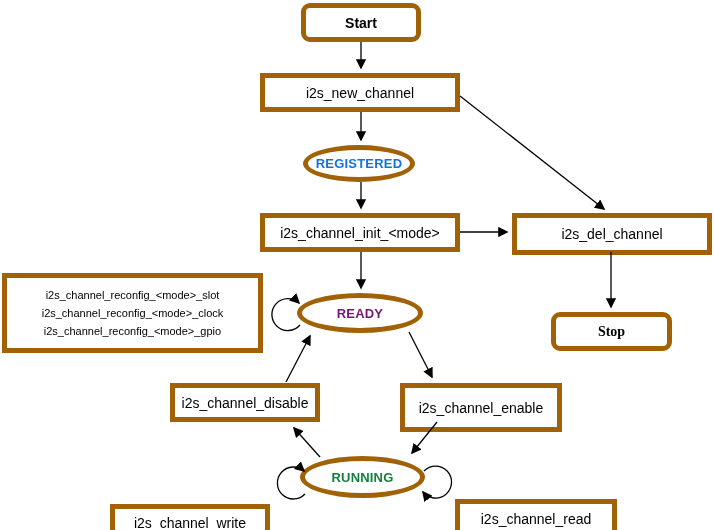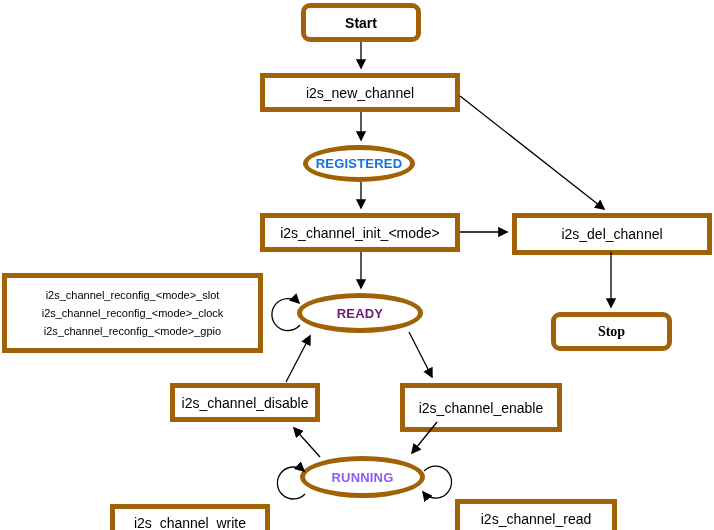--- a/index.html
+++ b/index.html
@@ -68,21 +68,21 @@
 
   <div class="node" style="left:170px;top:383px;width:150px;height:39px;">
     <span>i2s_channel_disable</span>
   </div>
 
   <div class="node" style="left:400px;top:383px;width:162px;height:49px;">
     <span>i2s_channel_enable</span>
   </div>
 
   <div class="node ellipse" style="left:300px;top:456px;width:125px;height:42px;">
-    <span class="state-label" style="color: #8b5cf6;">RUNNING</span>
+    <span class="state-label" style="color: #15803d;">RUNNING</span>
   </div>
 
   <div class="node" style="left:110px;top:504px;width:160px;height:37px;justify-content:center;">
     <span>i2s_channel_write</span>
   </div>
 
   <div class="node" style="left:455px;top:487px;width:162px;height:40px;margin-top:12px;">
     <span>i2s_channel_read</span>
   </div>
 

